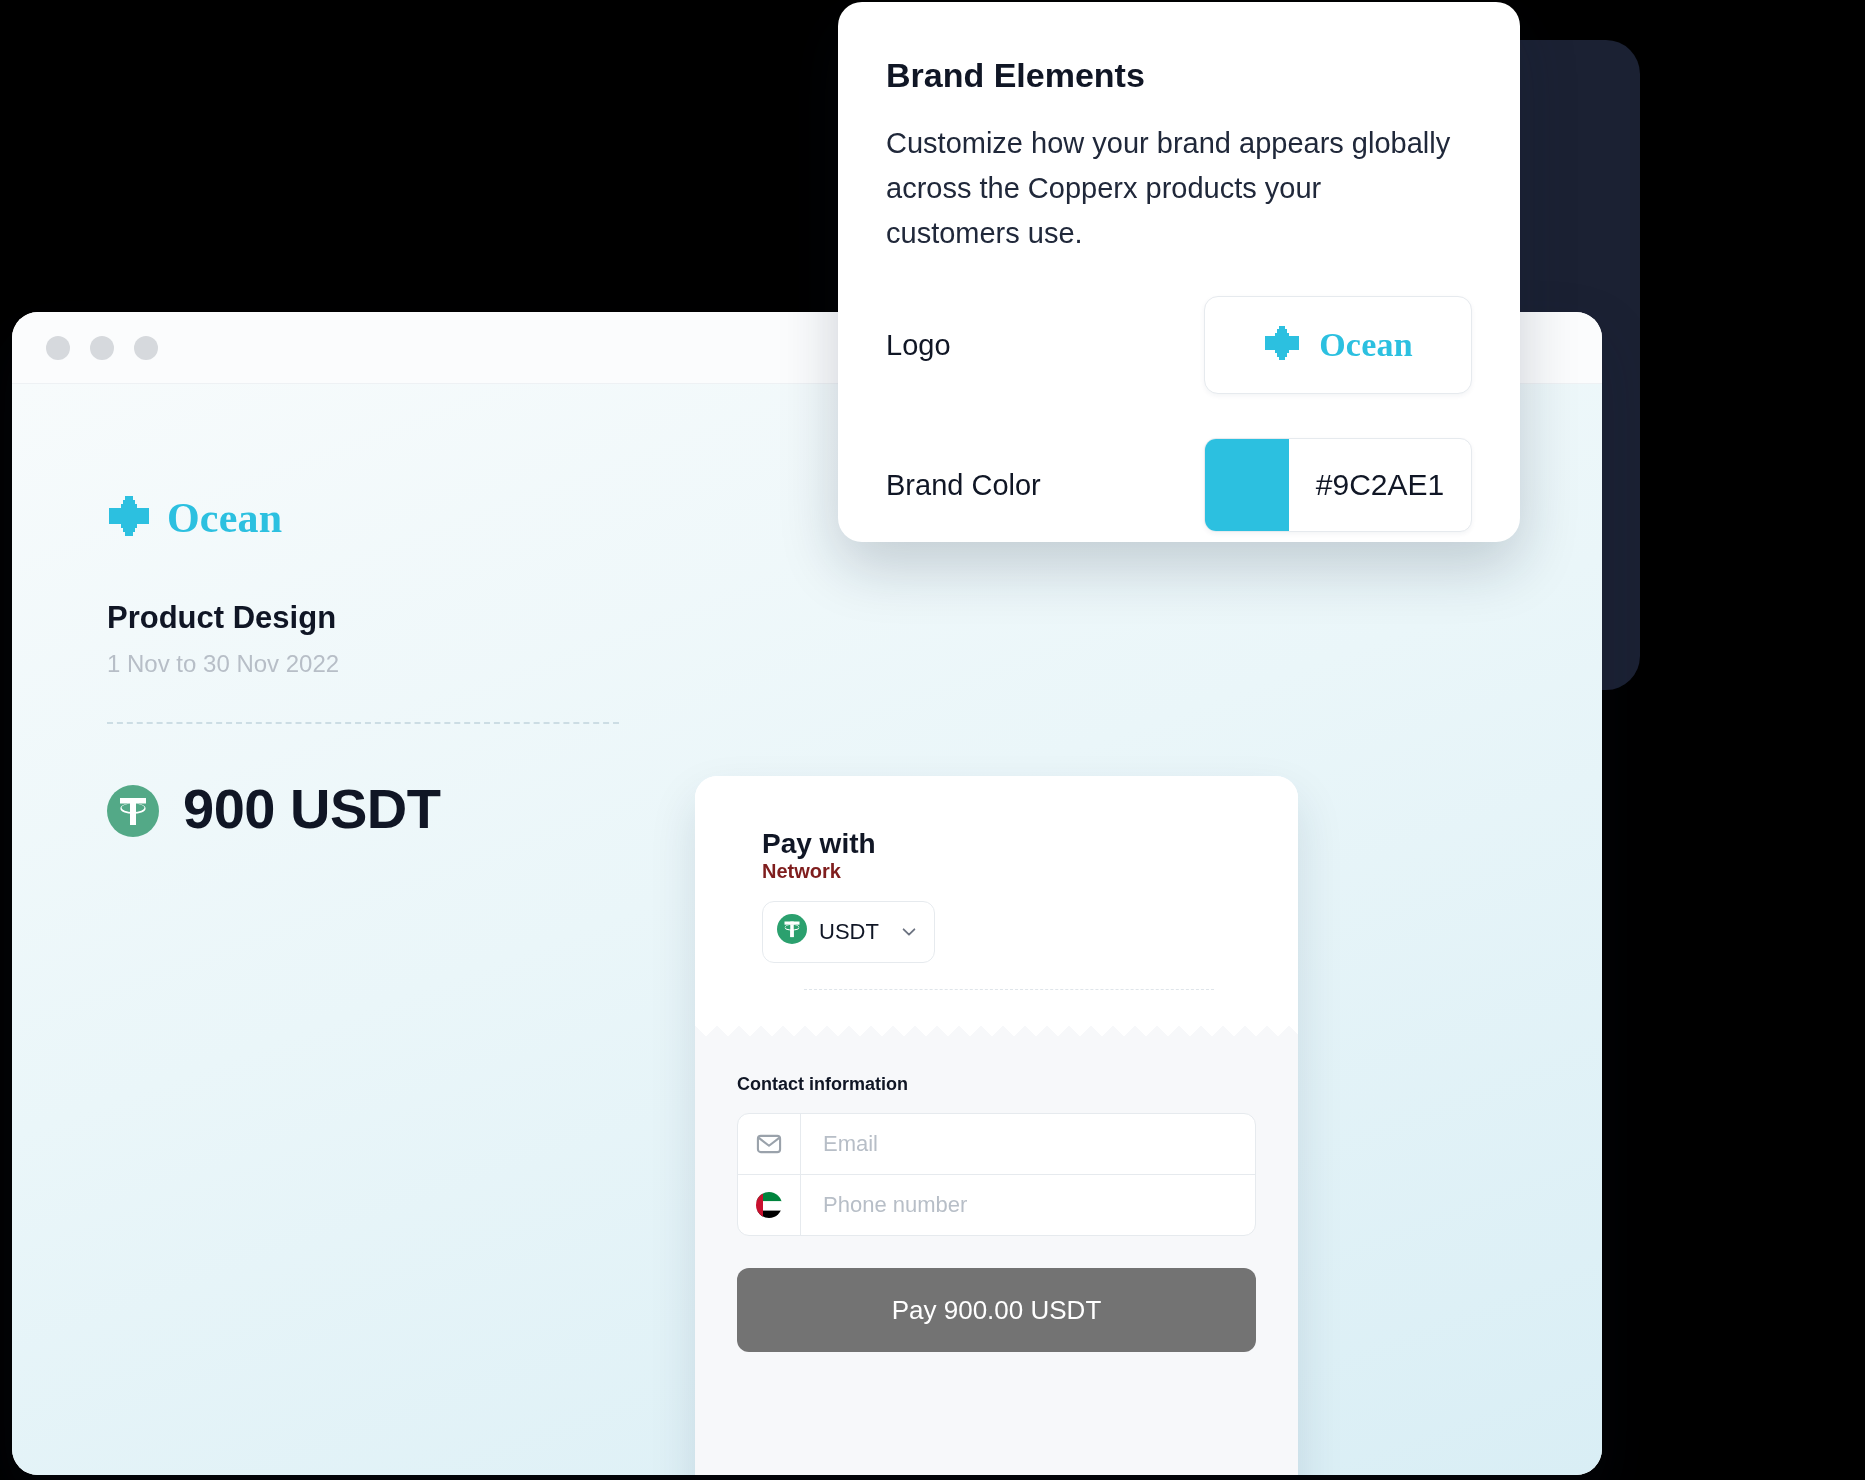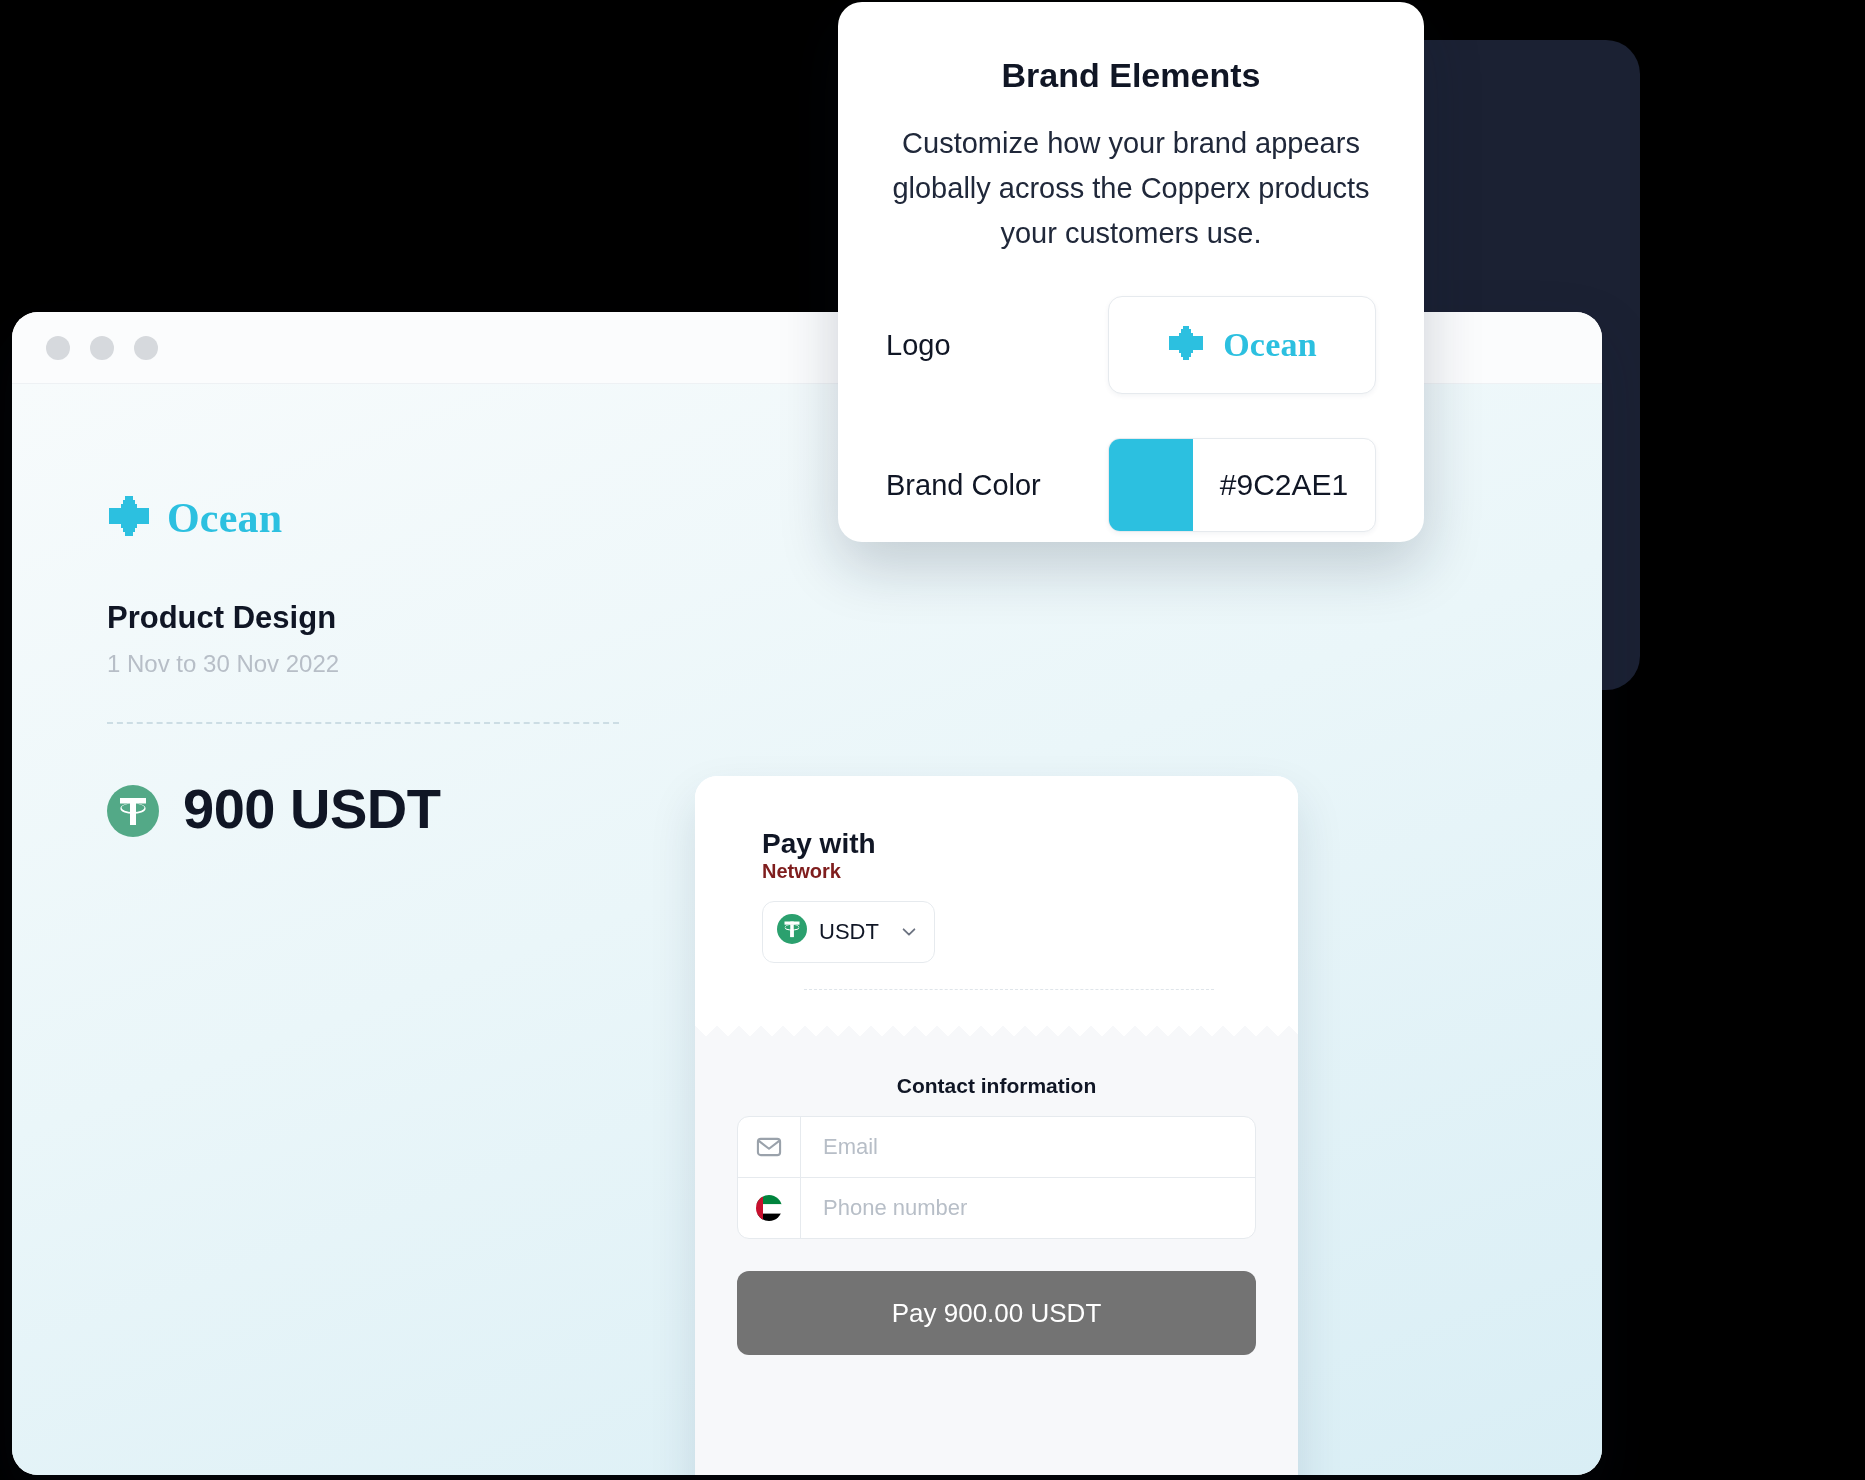--- a/index.html
+++ b/index.html
@@ -131,21 +131,21 @@
     background-color:#fff;
     background-size:22px 22px;
     background-repeat:repeat-x;
   }
   .pp-bottom{
     background:#f7f8fa;
     height:100%;
     padding:34px 42px 0 42px;
     box-sizing:border-box;
   }
-  .contact-label{font-size:21px;font-weight:600;color:#101625;text-align:center;}
+  .contact-label{font-size:18px;font-weight:600;color:#101625;}
   .fields{
     margin-top:18px;
     border:1.5px solid #e6eaee;border-radius:12px;
     background:#fff;overflow:hidden;
   }
   .field{display:flex;align-items:center;height:60px;}
   .field + .field{border-top:1.5px solid #e6eaee;}
   .field-ic{
     width:62px;min-width:62px;height:100%;
     display:flex;align-items:center;justify-content:center;
@@ -163,27 +163,26 @@
     border:0;border-radius:12px;
     background:#737373;color:#fff;
     font-family:"Liberation Sans", sans-serif;
     font-size:26px;cursor:pointer;
   }
 
   
   .brandcard{
     position:absolute;
     left:838px; top:2px;
-    width:586px; height:540px;
+    width:682px; height:540px;
     background:#fff;
     border-radius:24px;
     box-shadow:0 24px 60px rgba(15,30,55,.20);
     padding:54px 48px 0 48px;
     box-sizing:border-box;
-    text-align:center;
   }
   .bc-title{font-size:34px;font-weight:700;color:#101625;}
   .bc-desc{
     margin-top:26px;font-size:29px;line-height:45px;color:#20283a;font-weight:400;
     max-width:570px;
   }
   .bc-row{
     margin-top:40px;display:flex;align-items:center;justify-content:space-between;
   }
   .bc-row.second{margin-top:44px;}

